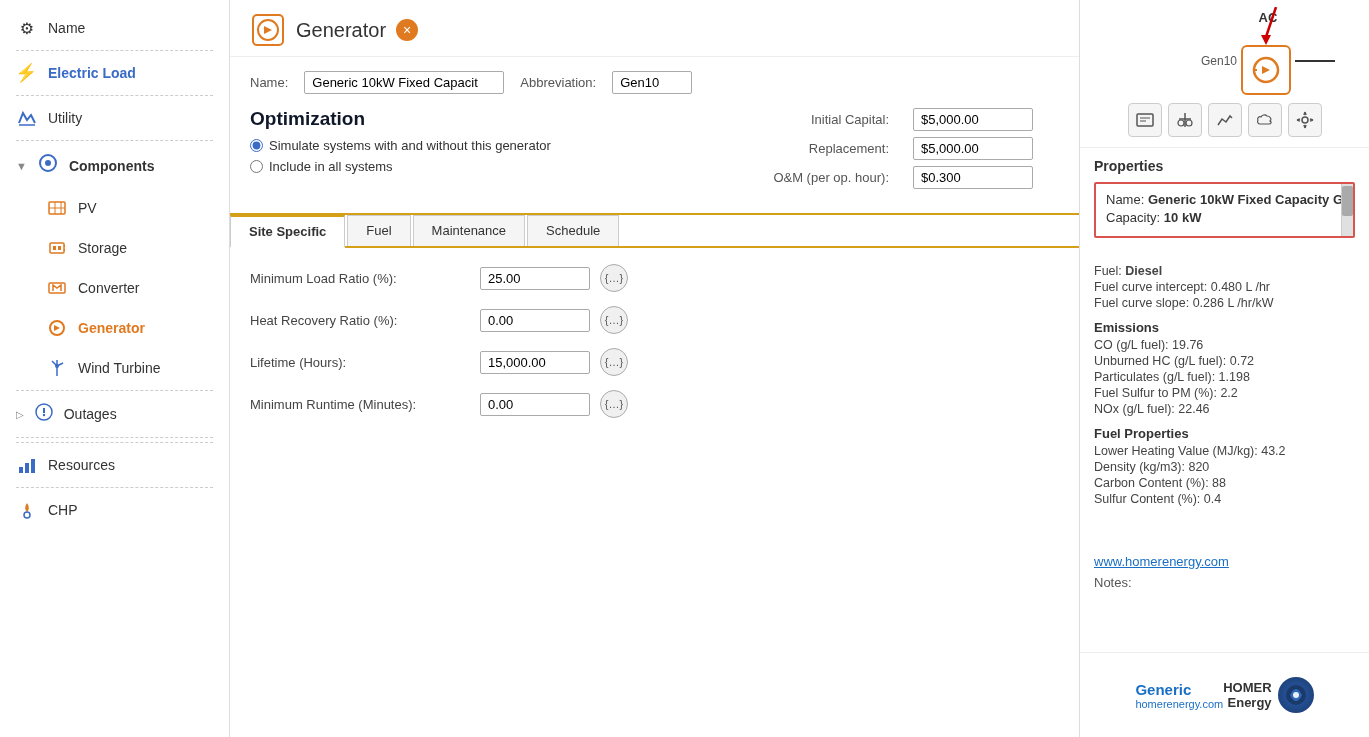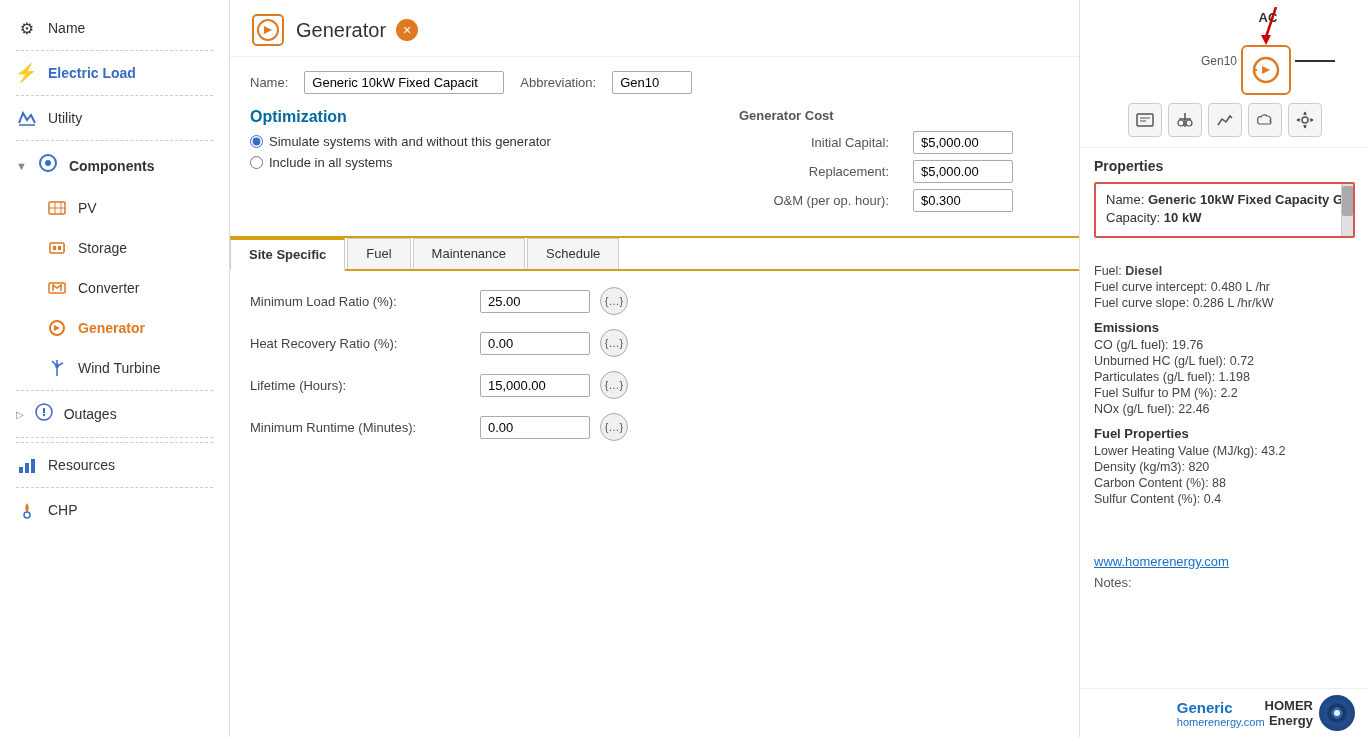--- a/index.html
+++ b/index.html
@@ -28,29 +28,29 @@
 
     
     .form-area { padding: 14px 20px 10px 20px; background: #fff; }
     .name-row { display: flex; align-items: center; gap: 16px; margin-bottom: 14px; }
     .name-row label { color: #555; font-size: 13px; }
     .name-row input { border: 1px solid #aaa; padding: 3px 7px; font-size: 13px; width: 200px; border-radius: 2px; }
     .abbrev-input { width: 80px !important; }
 
     .two-col { display: flex; gap: 20px; }
     .optimization-box { flex: 1; }
-    .optimization-box h4 { font-size: 16px; color: #0369a1; margin-bottom: 8px; }
+    .optimization-box h4 { font-size: 19px; color: #0f172a; margin-bottom: 8px; }
     .radio-row { display: flex; align-items: center; gap: 6px; margin-bottom: 6px; font-size: 13px; color: #333; }
     .radio-row input[type=radio] { accent-color: #3a6bc7; }
 
     .cost-box { min-width: 320px; }
     .cost-box h4 { font-size: 13px; color: #555; margin-bottom: 8px; }
     .cost-row { display: flex; align-items: center; gap: 24px; margin-bottom: 6px; }
     .cost-row label { min-width: 150px; font-size: 13px; color: #555; text-align: right; }
-    .cost-row input { border: 1px solid #aaa; padding: 3px 7px; font-size: 13px; width: 100px; border-radius: 2px; }
+    .cost-row input { border: 1px solid #aaa; padding: 3px 7px; font-size: 13px; width: 120px; border-radius: 2px; }
 
     
     .tabs-area { border-top: 2px solid #d4a017; margin-top: 8px; }
     .tabs-header { display: flex; gap: 0; background: #fff; border-bottom: 2px solid #d4a017; }
     .tab { padding: 7px 18px; font-size: 13px; cursor: pointer; border: 1px solid #ccc; border-bottom: none; margin-right: 2px; background: #f5f5f5; color: #333; }
     .tab.active { background: #fff; border-top: 2px solid #d4a017; font-weight: 600; border-bottom: 2px solid #fff; margin-bottom: -2px; z-index: 1; }
     .tabs-content { padding: 16px 20px; background: #fff; }
     .field-row { display: flex; align-items: center; gap: 10px; margin-bottom: 14px; }
     .field-row label { min-width: 220px; font-size: 13px; color: #444; }
     .field-row input { border: 1px solid #aaa; padding: 3px 7px; font-size: 13px; width: 110px; border-radius: 2px; }
@@ -72,21 +72,21 @@
     .prop-scrollbar { position: absolute; right: 0; top: 0; bottom: 0; width: 12px; background: #e0e0e0; border-left: 1px solid #ccc; display: flex; flex-direction: column; }
     .scrollbar-thumb { width: 100%; height: 30px; background: #aaa; border-radius: 2px; margin-top: 2px; }
 
     .props-detail { padding: 0 14px 10px 14px; font-size: 12.5px; color: #333; }
     .props-detail .prop-group { margin-bottom: 10px; }
     .props-detail .prop-group-title { font-weight: 700; font-size: 13px; margin-bottom: 3px; }
     .props-detail .prop-item { margin-bottom: 2px; color: #444; }
     .link-text { color: #1a6fc4; text-decoration: underline; cursor: pointer; font-size: 13px; }
     .notes-label { font-size: 13px; color: #555; margin-top: 8px; }
 
-    .footer-bar { padding: 6px 14px; border-top: 1px solid #eee; display: flex; align-items: center; justify-content: flex-end; background: #fff; }
+    .footer-bar { padding: 24px 14px; border-top: 1px solid #eee; display: flex; align-items: center; justify-content: center; background: #fff; }
     .footer-brand { display: flex; align-items: center; gap: 8px; }
     .footer-logo { width: 36px; height: 36px; border-radius: 50%; background: radial-gradient(circle, #2a5caa, #1a3a6c); display: flex; align-items: center; justify-content: center; }
 
     
     .sidebar-collapsed { display: flex; align-items: center; gap: 10px; padding: 9px 16px; cursor: pointer; color: #333; font-size: 14px; }
   </style>
 </head>
 <body>
 
 <div class="app-container">
@@ -250,21 +250,20 @@
             <input type="radio" name="opt" id="opt1" checked="" style="">
             <label for="opt1">Simulate systems with and without this generator</label>
           </div>
           <div class="radio-row">
             <input type="radio" name="opt" id="opt2" style="">
             <label for="opt2">Include in all systems</label>
           </div>
         </div>
 
         <div class="cost-box">
-          <h4>Generator Cost</h4>
           <div class="cost-row">
             <label>Initial Capital:</label>
             <input type="text" value="$5,000.00" style="">
           </div>
           <div class="cost-row">
             <label>Replacement:</label>
             <input type="text" value="$5,000.00" style="">
           </div>
           <div class="cost-row">
             <label>O&amp;M (per op. hour):</label>

